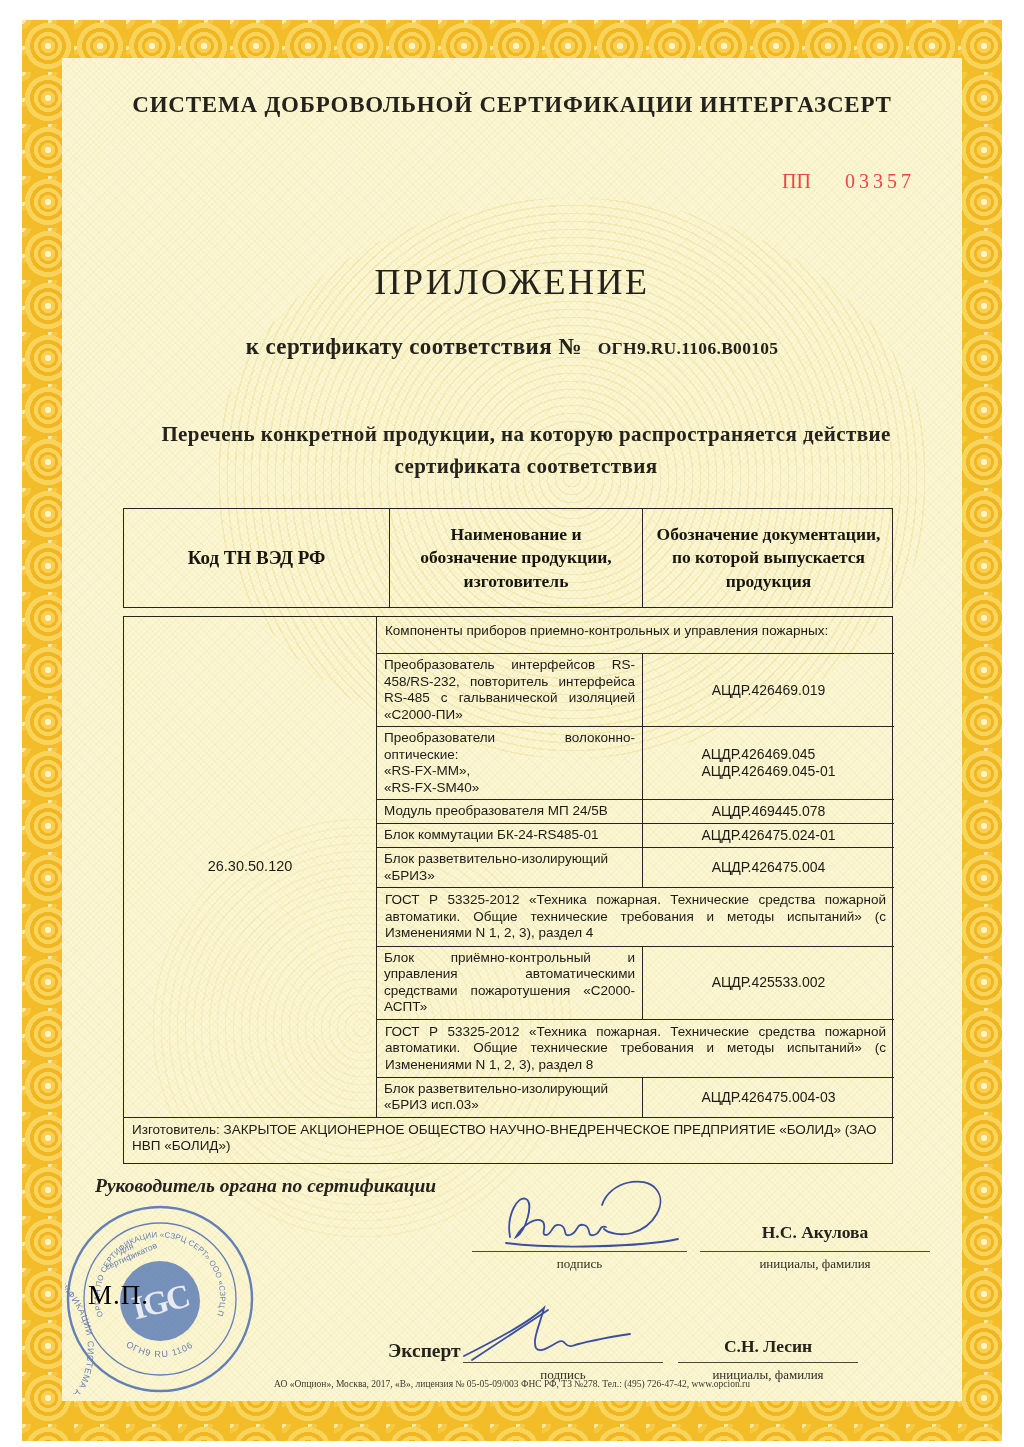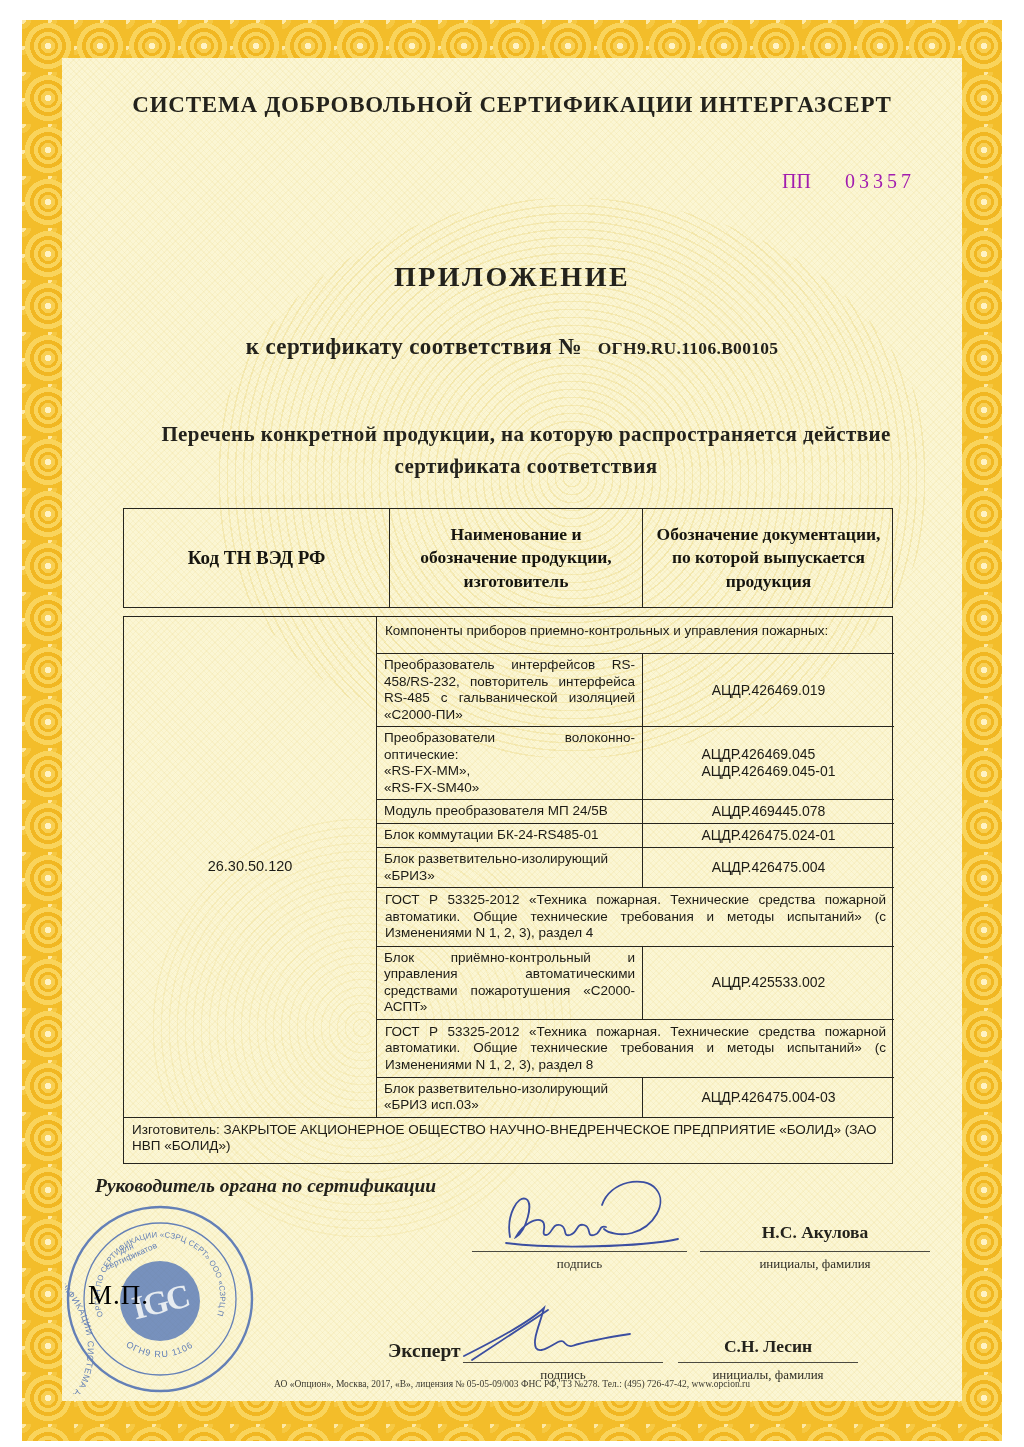--- a/index.html
+++ b/index.html
@@ -19,23 +19,23 @@
     background-image:
       repeating-linear-gradient(45deg, rgba(233,212,128,.16) 0 1px, rgba(0,0,0,0) 1px 4px),
       repeating-linear-gradient(-45deg, rgba(233,212,128,.16) 0 1px, rgba(0,0,0,0) 1px 4px);}
   .rosette{position:absolute;border-radius:50%;
     background:repeating-radial-gradient(circle, rgba(228,201,92,.26) 0 1.5px, rgba(228,201,92,0) 1.5px 8px);}
   .r1{left:150px;top:140px;width:720px;height:560px;}
   .r2{left:90px;top:760px;width:420px;height:420px;opacity:.6;}
 
   .abs{position:absolute;z-index:3;}
   .sys-title{left:0;right:0;top:92px;text-align:center;font-weight:bold;font-size:23px;letter-spacing:.8px;}
-  .form-num{left:782px;top:170px;display:flex;gap:34px;font-size:20px;color:#a21caf;}
+  .form-num{left:782px;top:170px;display:flex;gap:34px;font-size:20px;color:#ef4444;}
   .form-num .digits{letter-spacing:4px;text-align:right;}
-  .doc-title{left:0;right:0;top:261px;text-align:center;font-weight:bold;font-size:28px;letter-spacing:2.5px;}
+  .doc-title{left:0;right:0;top:261px;text-align:center;font-weight:normal;font-size:36px;letter-spacing:2.5px;}
   .cert-line{left:0;right:0;top:334px;display:flex;justify-content:center;align-items:baseline;gap:16px;}
   .cert-label{font-weight:bold;font-size:23px;letter-spacing:.4px;}
   .cert-no{font-weight:bold;font-size:17.5px;letter-spacing:.3px;}
   .desc{left:0;right:0;top:419px;text-align:center;font-weight:bold;font-size:21px;line-height:1.5;
         letter-spacing:.4px;white-space:pre-line;padding-left:28px;}
 
   
   .tbl-head{left:123px;top:508px;width:770px;display:grid;grid-template-columns:265px 253px 252px;
     border:1.6px solid #26251f;min-height:100px;font-weight:bold;text-align:center;color:#16150f;box-sizing:border-box;}
   .h1{display:flex;flex-direction:column;}

